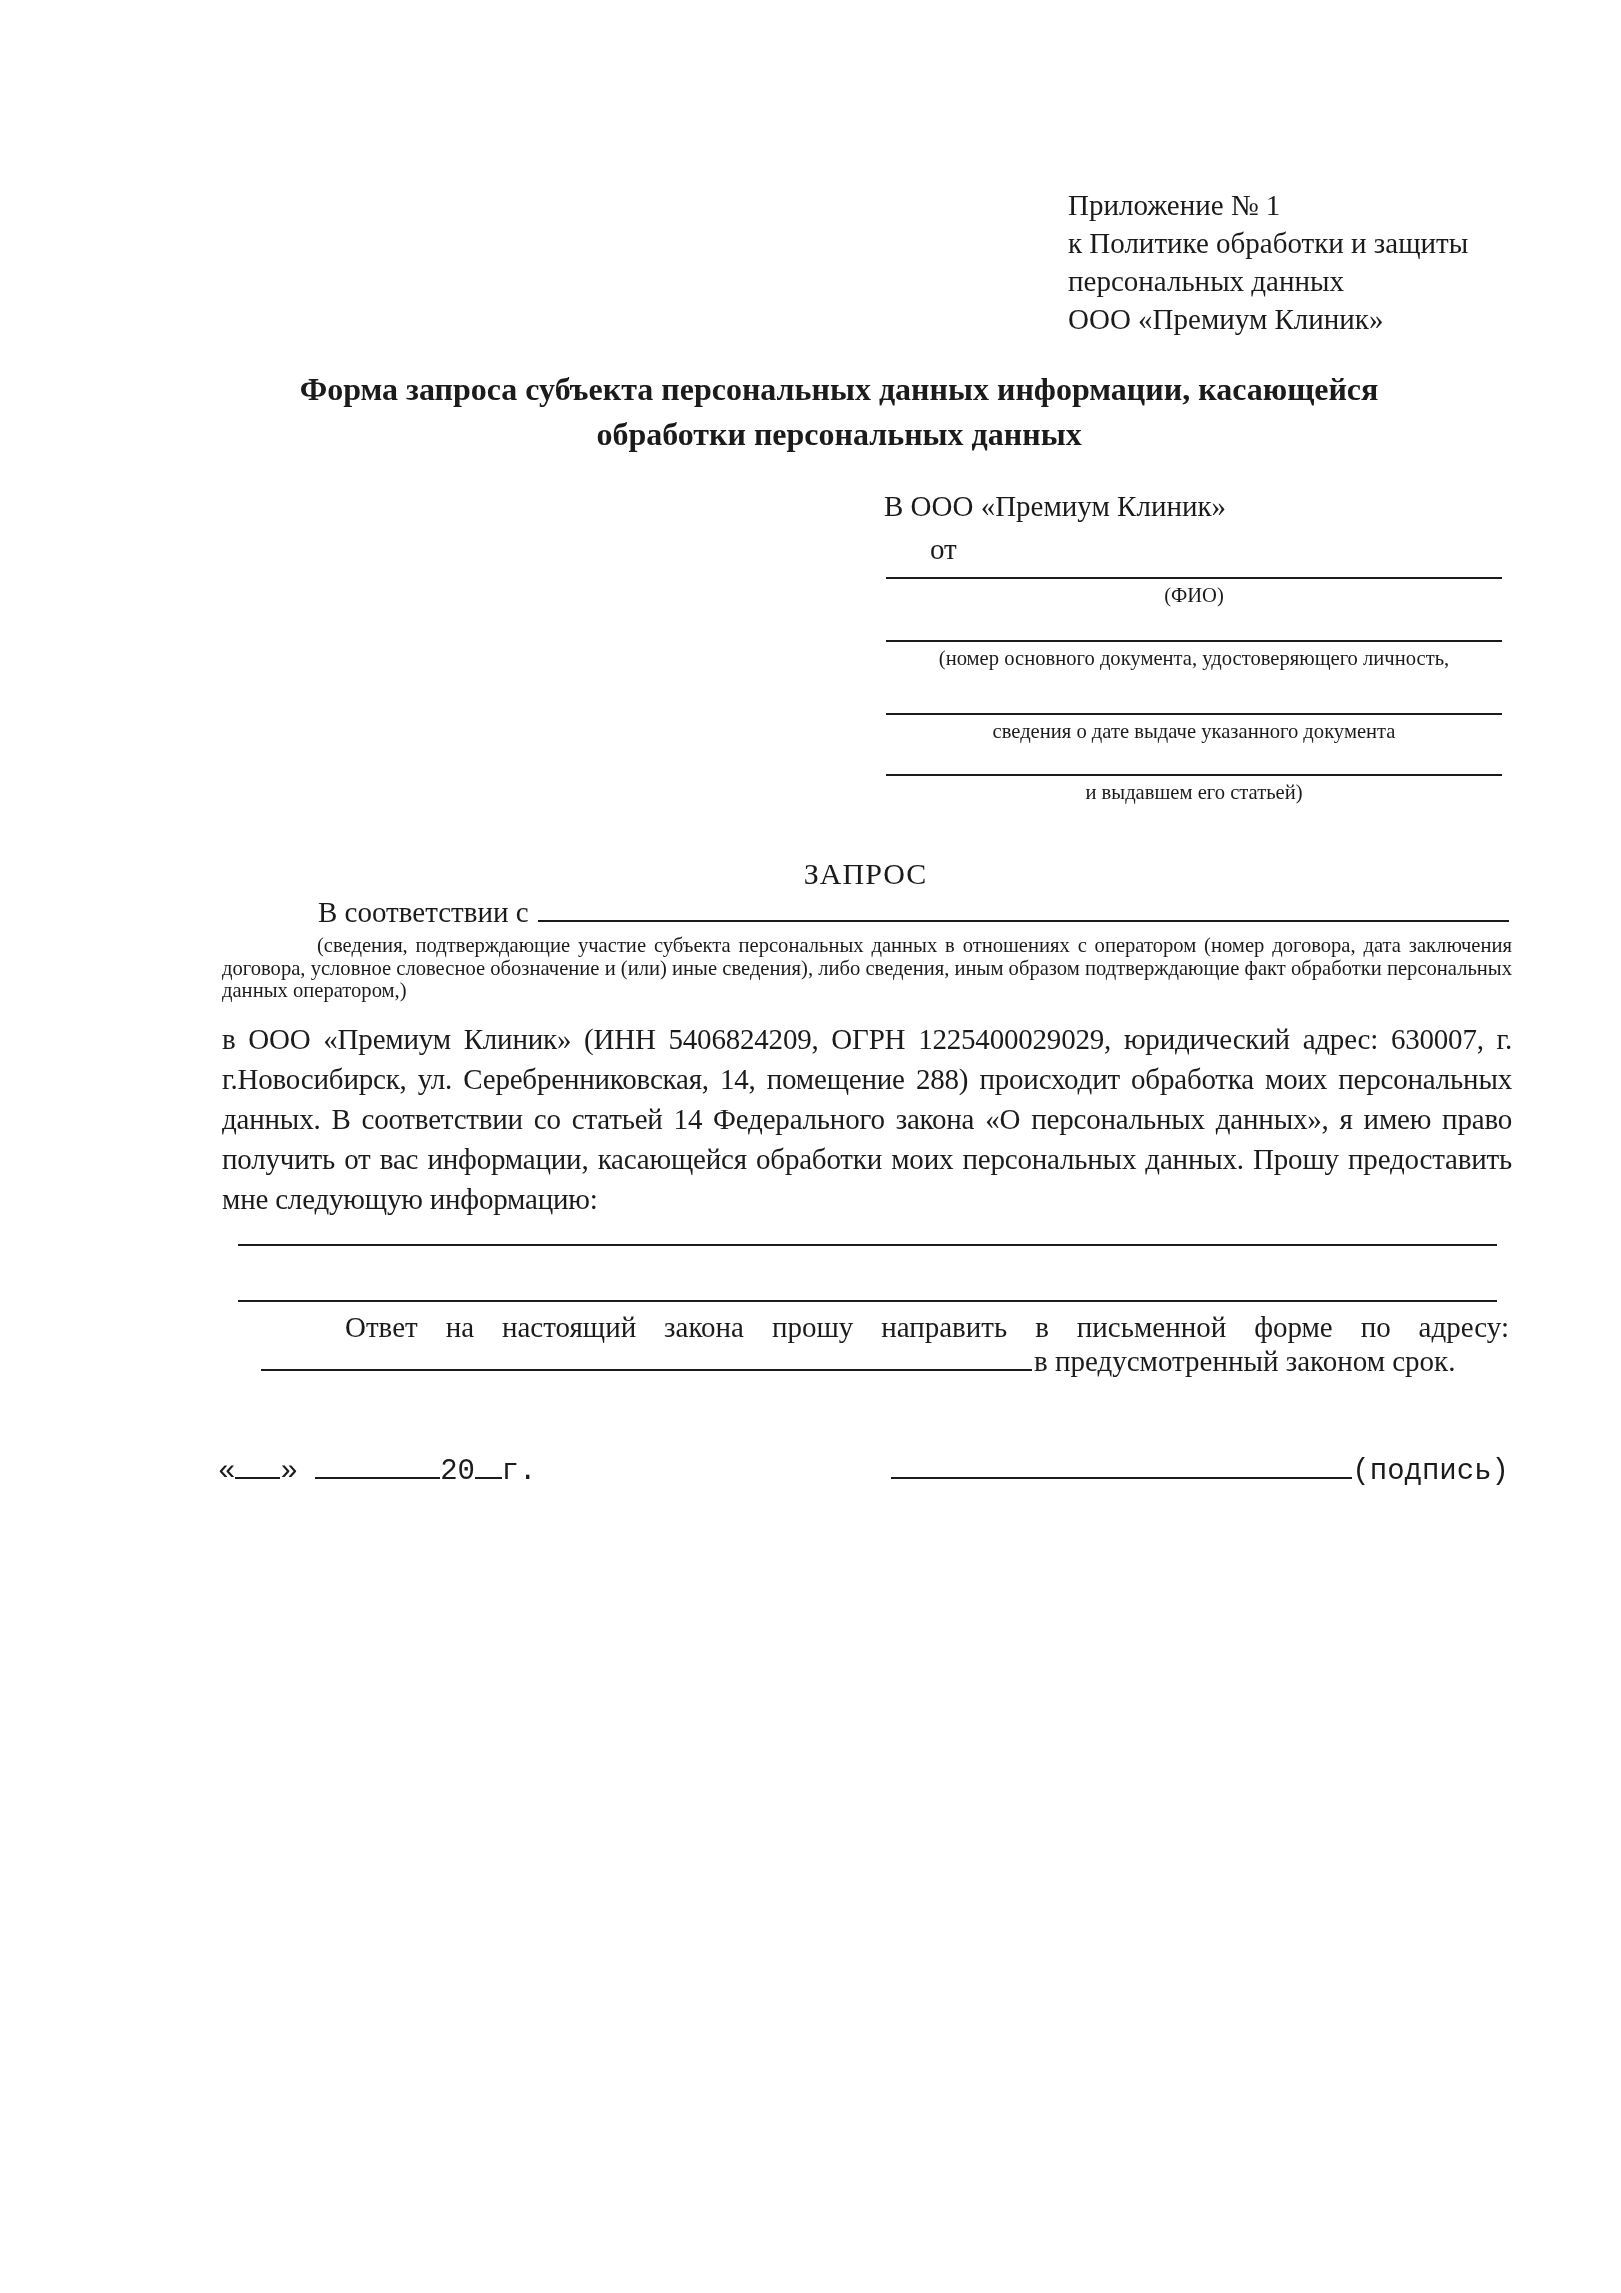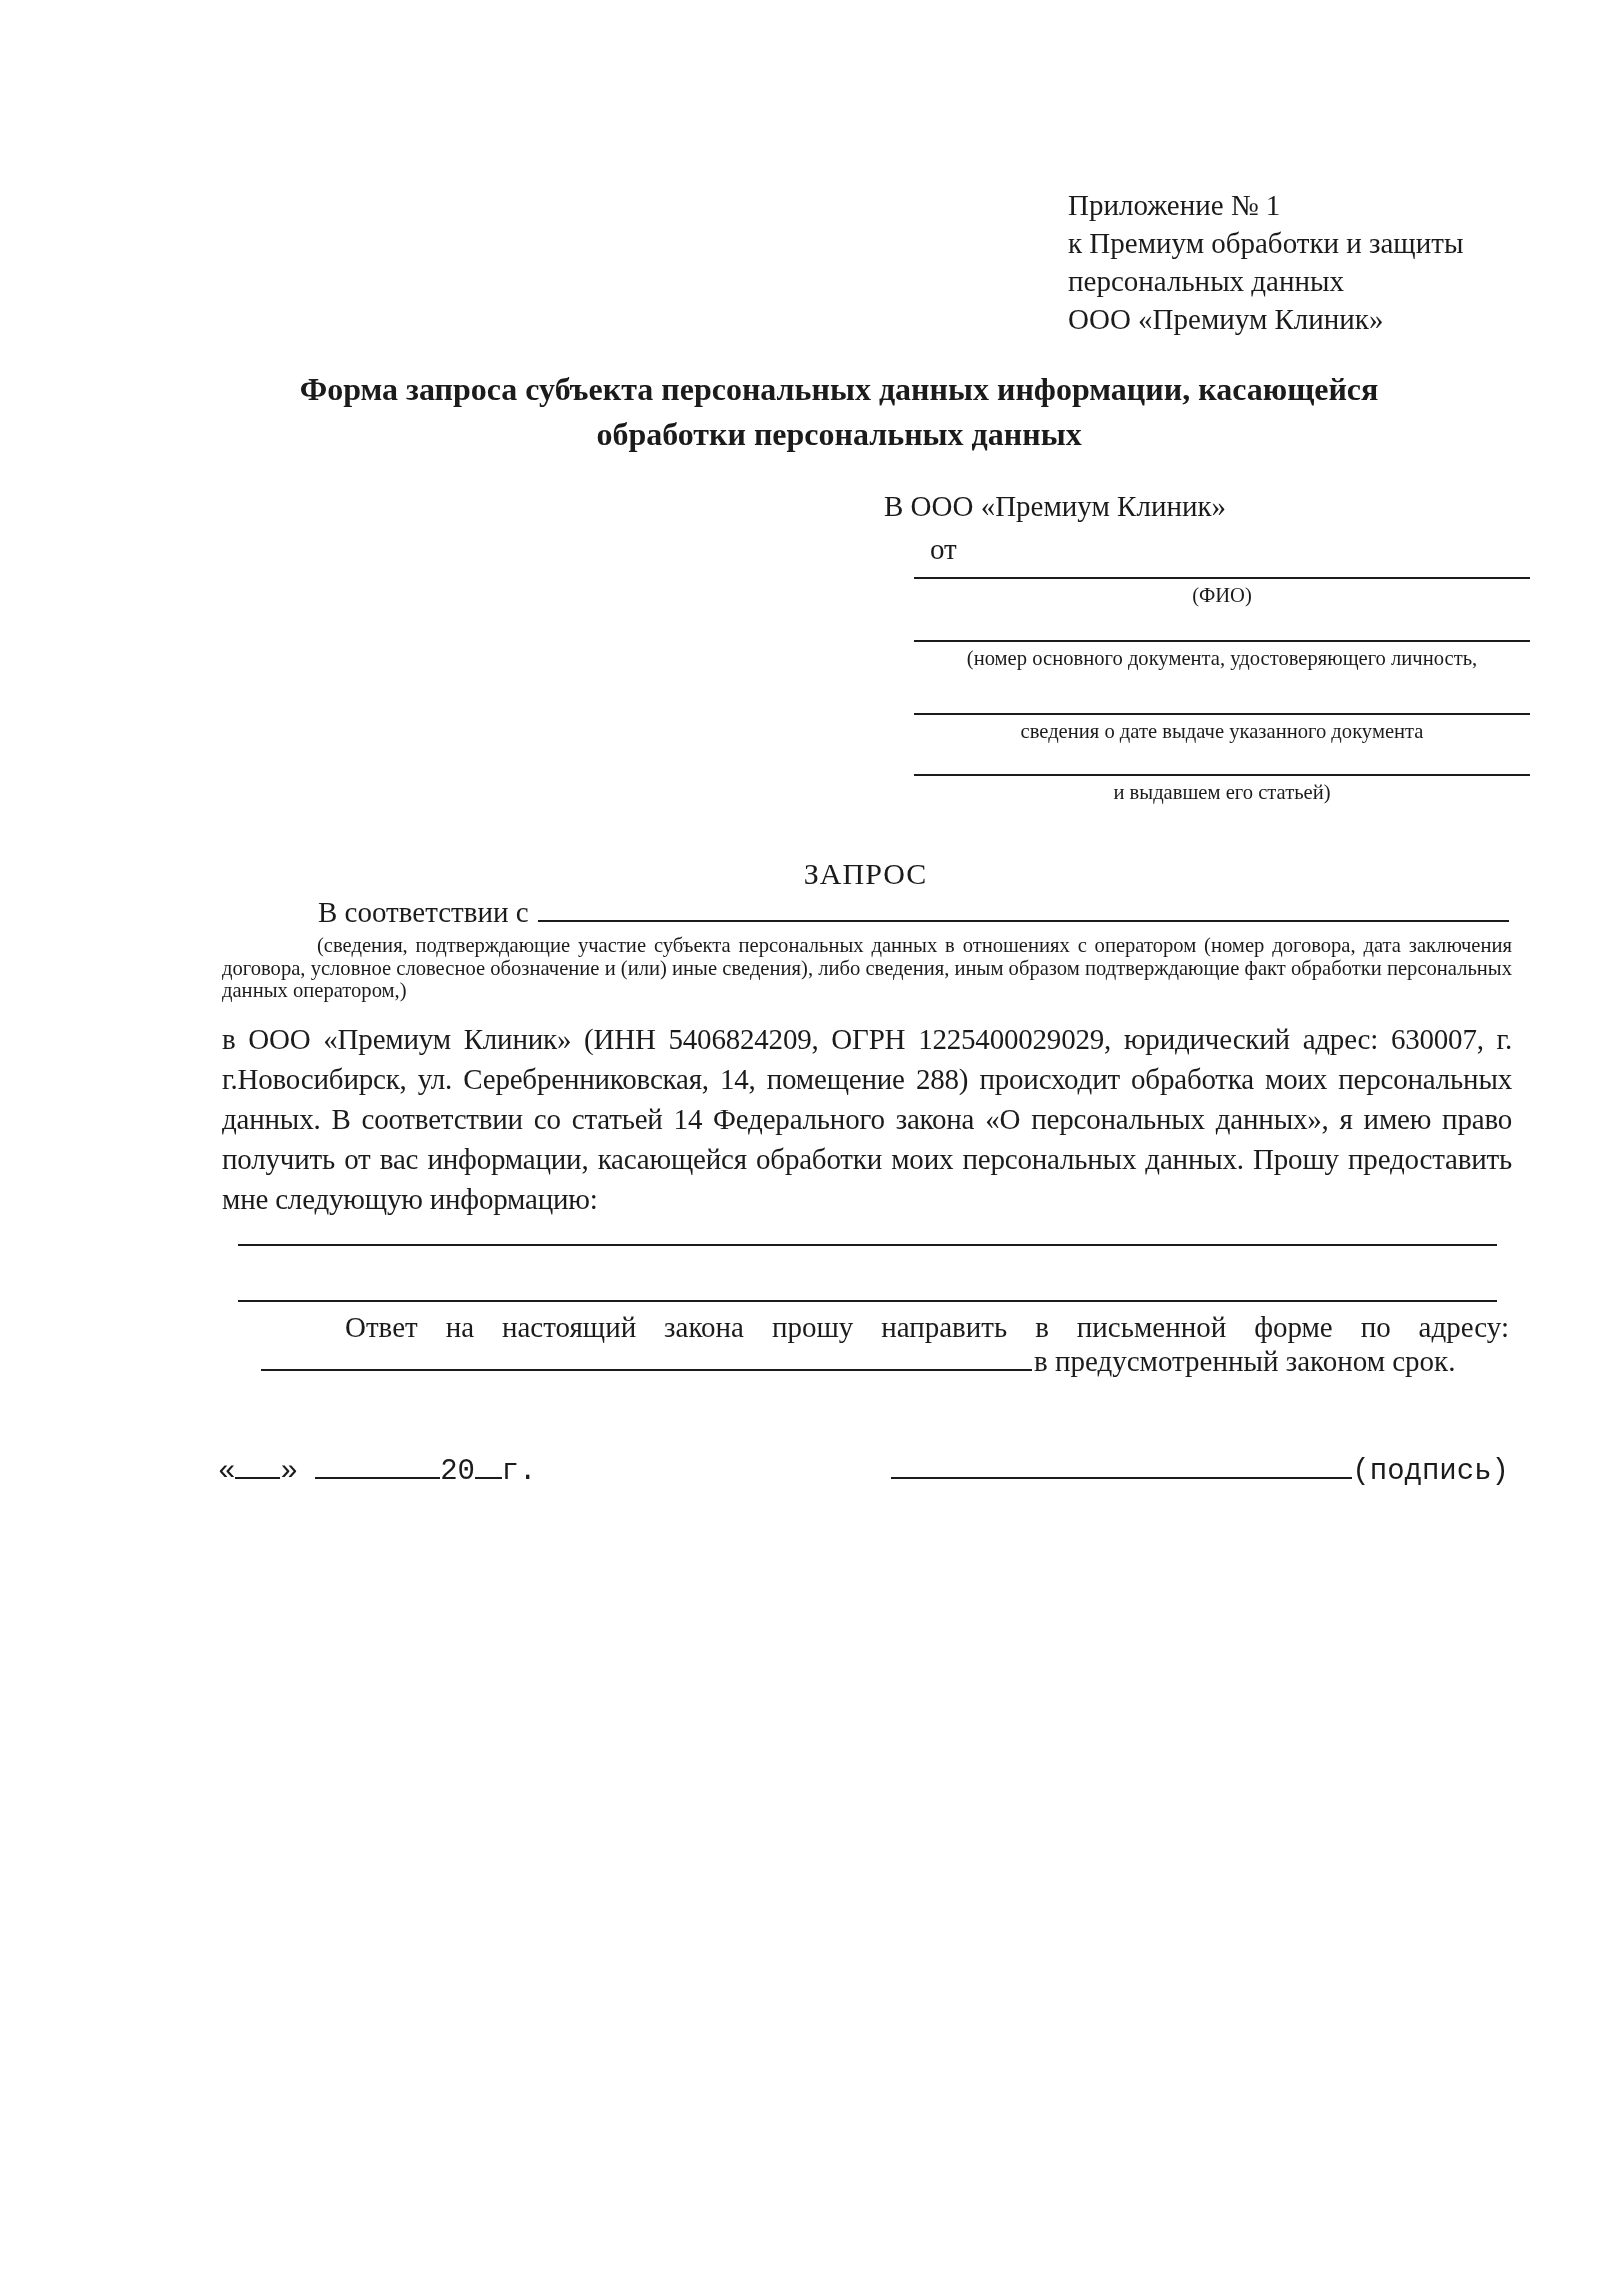--- a/index.html
+++ b/index.html
@@ -26,21 +26,21 @@
   .doc-title {
     left: 284px; top: 367px; width: 1098px;
     font-size: 32px; font-weight: bold; line-height: 45px;
     text-align: center;
   }
 
   
   .addr-to   { left: 878px; top: 490px; font-size: 29px; white-space: nowrap; }
   .addr-from { left: 924px; top: 533px; font-size: 29px; white-space: nowrap; }
 
-  .field { left: 908px; width: 616px; }
+  .field { left: 880px; width: 616px; }
   .field .rule { border-top: 2.9px solid currentColor; height: 0; }
   .field .cap  { text-align: center; font-size: 20.6px; line-height: 23.5px; padding-top: 4.9px; }
   .field-fio   { top: 577px; }
   .field-doc   { top: 640px; }
   .field-date  { top: 713px; }
   .field-organ { top: 774px; }
 
   
   .req-heading {
     left: 216px; top: 857px; width: 1287px;
@@ -97,21 +97,21 @@
   .b-sign { width: 461px; }
   .nowrap { white-space: nowrap; font-family: Liberation Mono, monospace; }
 </style>
 </head>
 <body>
 
 <div class="page" style="color: rgb(27, 27, 27);">
 
   <div class="abs appendix">
     <div>Приложение № 1</div>
-    <div>к Премиум обработки и защиты</div>
+    <div>к Политике обработки и защиты</div>
     <div>персональных данных</div>
     <div>ООО «Премиум Клиник»</div>
   </div>
 
   <div class="abs doc-title">Форма запроса субъекта персональных данных информации, касающейся обработки персональных данных</div>
 
   <div class="abs addr-to">В ООО «Премиум Клиник»</div>
   <div class="abs addr-from">от</div>
 
   <div class="abs field field-fio">

